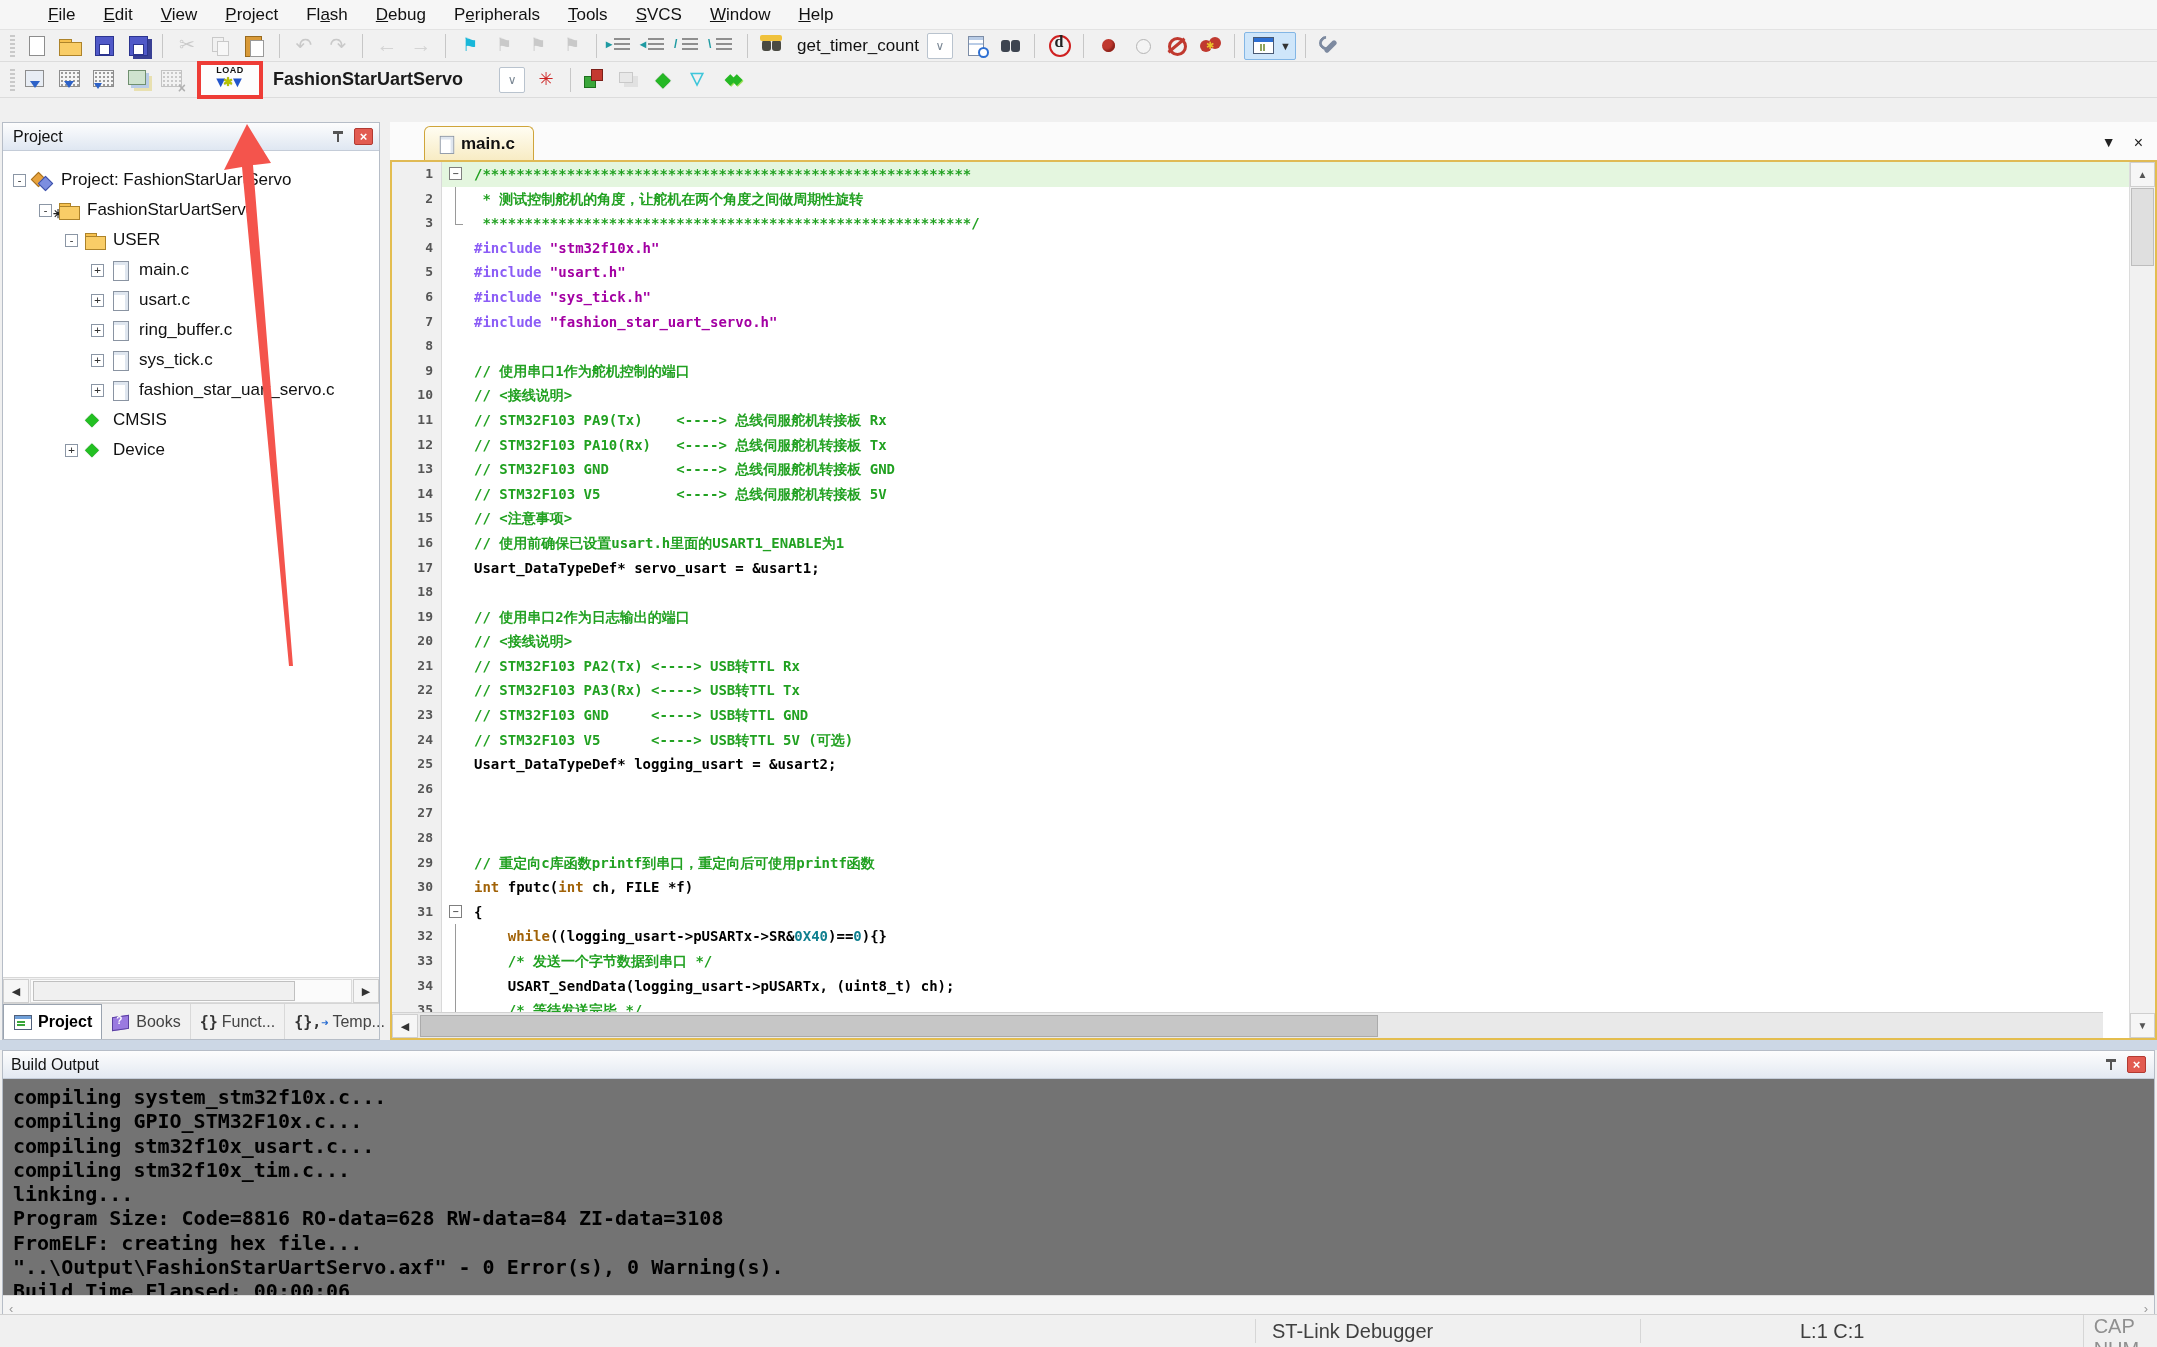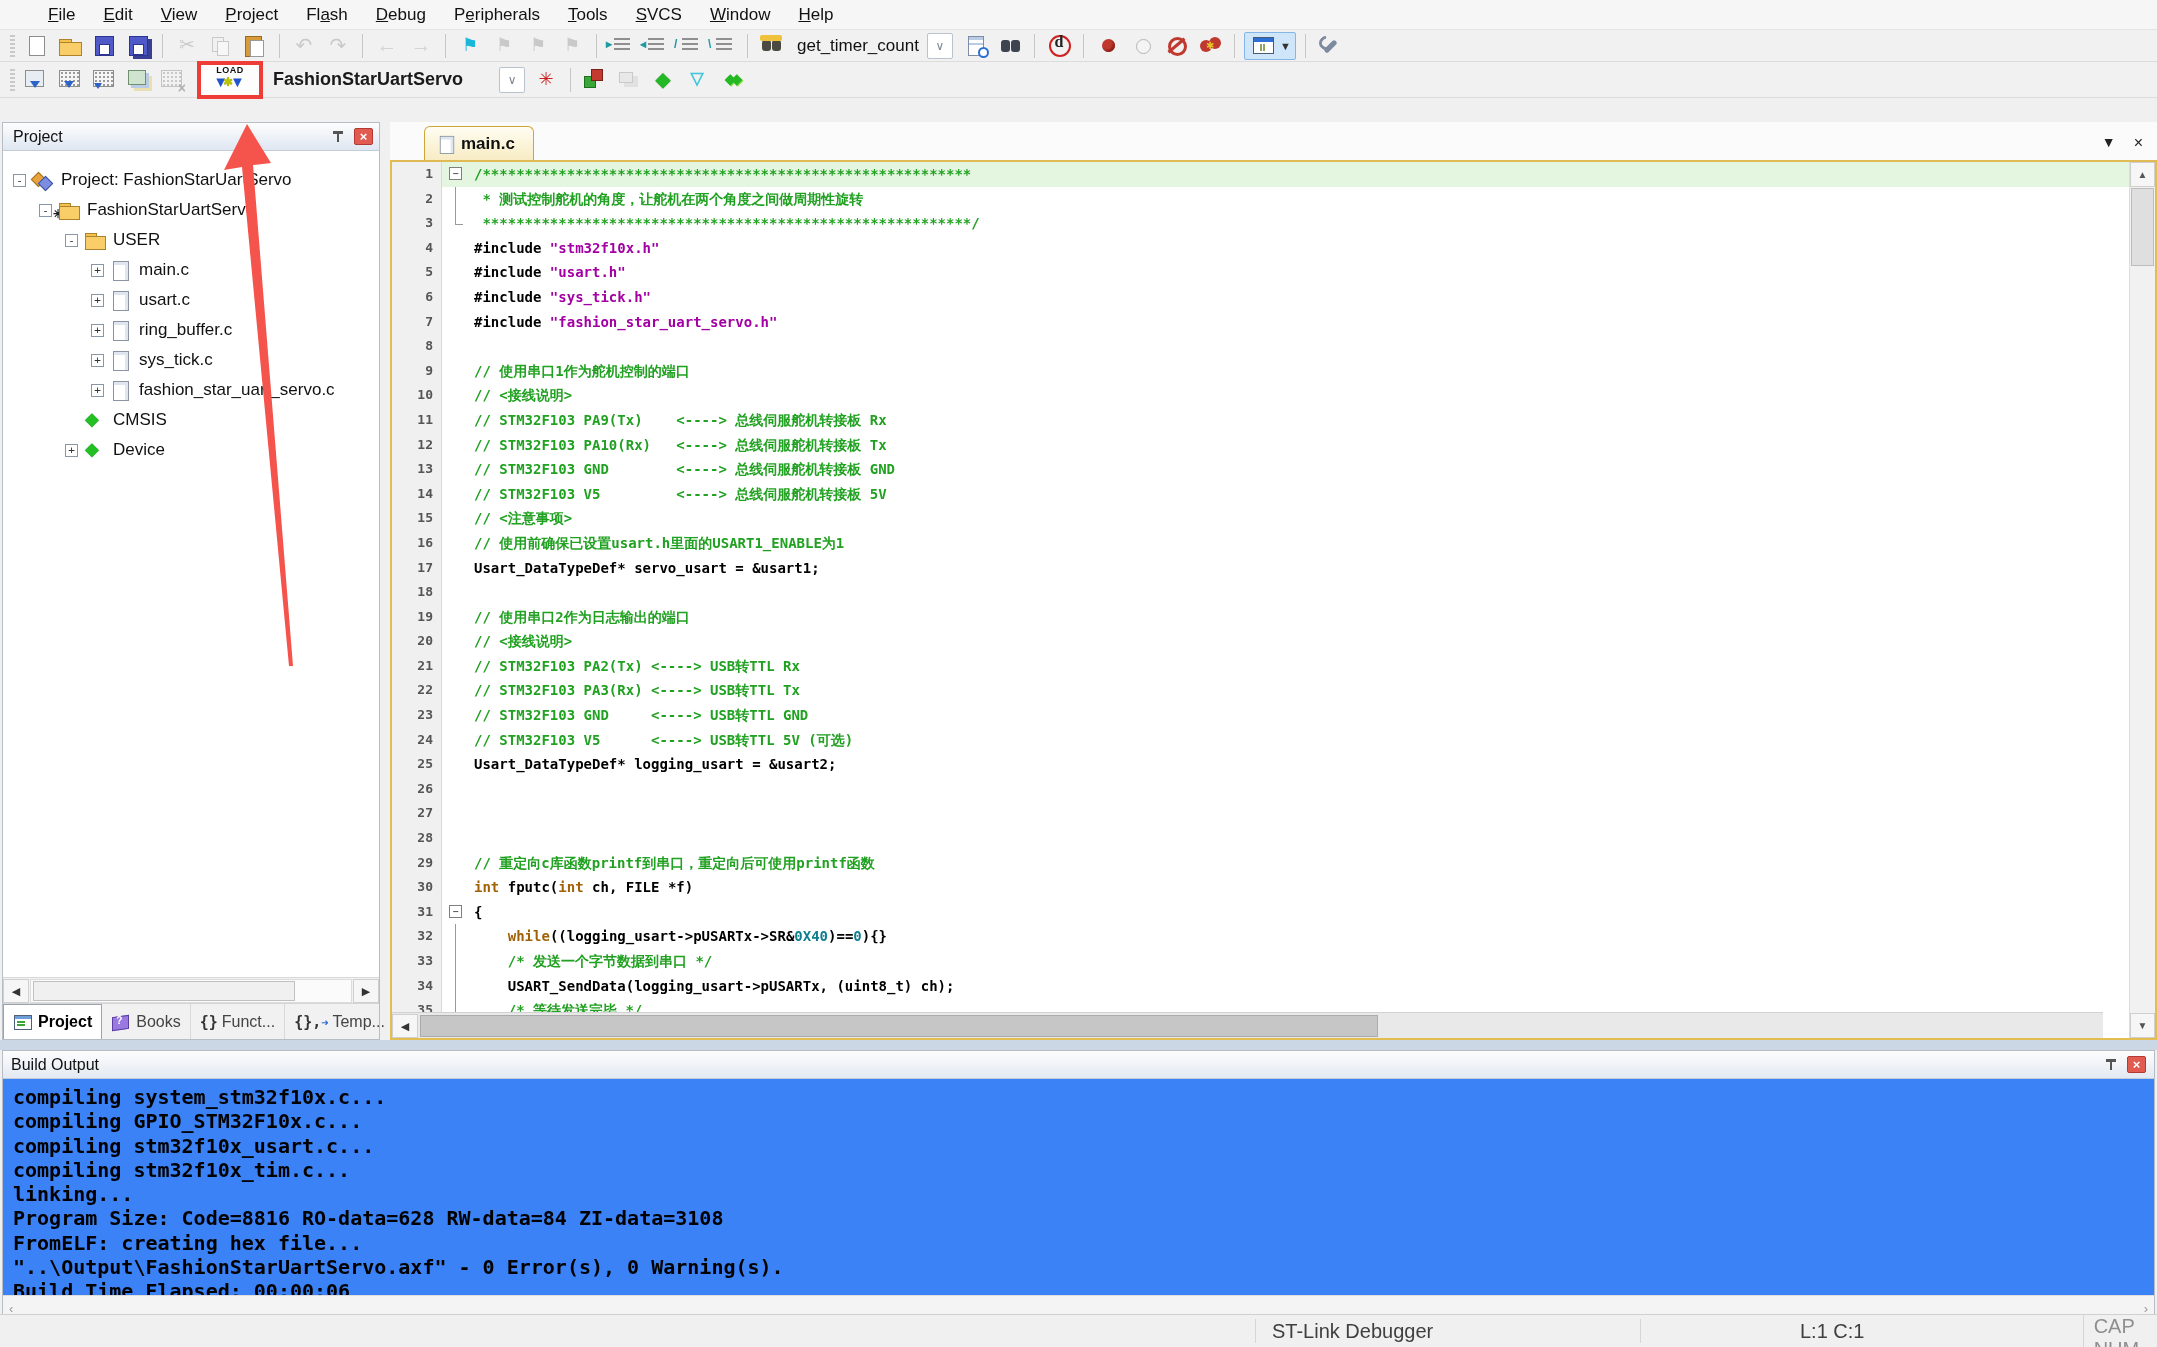--- a/index.html
+++ b/index.html
@@ -137,33 +137,33 @@
   .code-col { flex:1; overflow:hidden; position:relative; }
   .code { font:bold 14px/24.6px "DejaVu Sans Mono",monospace; }
   .code-line { display:flex; height:24.6px; white-space:pre; }
   .ln { width:50px; text-align:right; padding-right:8px; color:#555; background:#f0f0f0; border-right:1px solid #d9d9d9; font-size:13px; flex:none; }
   .fold { width:28px; flex:none; position:relative; background:#fff; }
   .fold .fbox { position:absolute; left:7px; top:5px; width:13px; height:13px; border:1px solid #7f7f7f; background:#fff; font:10px/11px "DejaVu Sans Mono",monospace; text-align:center; color:#333; }
   .fold .fline { position:absolute; left:13px; top:0; bottom:0; width:1px; background:#9a9a9a; }
   .fold .fend { position:absolute; left:13px; top:0; height:14px; width:8px; border-left:1px solid #9a9a9a; border-bottom:1px solid #9a9a9a; }
   .ctext { flex:1; padding-left:4px; }
   .code-line.hl .fold, .code-line.hl .ctext { background:#e4f6df; }
-  .tk-c { color:#21a121; } .tk-p { color:#000000; } .tk-s { color:#a300a3; }
+  .tk-c { color:#21a121; } .tk-p { color:#8b5cf6; } .tk-s { color:#a300a3; }
   .tk-k { color:#a16207; } .tk-n { color:#0f7f8f; } .tk-t { color:#000; }
 
   .vscroll { width:26px; background:#f1f1f1; border-left:1px solid #dcdcdc; position:relative; flex:none; }
   .vs-btn { position:absolute; left:0; width:25px; height:25px; background:#f6f6f6; border:1px solid #cfcfcf; color:#555; font-size:10px; text-align:center; line-height:23px; }
   .vs-thumb { position:absolute; left:1px; top:26px; width:23px; height:78px; background:#dfdfdf; border:1px solid #bdbdbd; }
   .hscroll { position:absolute; left:0; right:26px; bottom:0; height:26px; background:#e9e9e9; border-top:1px solid #d2d2d2; display:flex; align-items:center; }
   .hs-thumb { height:22px; width:56%; background:#c6c6c6; border:1px solid #ababab; margin-left:2px; }
 
   .band { height:10px; background:#ccd7e5; }
 
   
-  .build-panel { background:#3b82f6; border:1px solid #b6bdc7; margin:0 2px; }
+  .build-panel { background:#737373; border:1px solid #b6bdc7; margin:0 2px; }
   .bp-header { height:28px; background:linear-gradient(#fdfdfd,#e3e9f2); border-bottom:1px solid #c4ccd8; display:flex; align-items:center; padding:0 8px; }
   .bp-title { font-size:16px; color:#111; flex:1; }
   .bp-content { height:216px; padding:6px 0 0 10px; font:bold 20px/24.3px "DejaVu Sans Mono",monospace; color:#000; overflow:hidden; }
   .bp-hscroll { height:25px; background:#f4f4f4; border-top:1px solid #ddd; display:flex; align-items:center; justify-content:space-between; padding:0 6px; color:#9a9a9a; font-size:13px; }
 
   
   .statusbar { position:absolute; left:0; right:0; bottom:0; height:33px; background:#f0f0f0; border-top:1px solid #d0d0d0; font-size:20px; color:#3f3f3f; }
   .sb-item { position:absolute; top:0; height:100%; display:flex; align-items:center; }
   .sb-sep { position:absolute; top:4px; bottom:4px; width:1px; background:#d6d6d6; }
   .sb-flags { position:absolute; right:0; top:0; height:100%; display:flex;flex-direction:column; }

